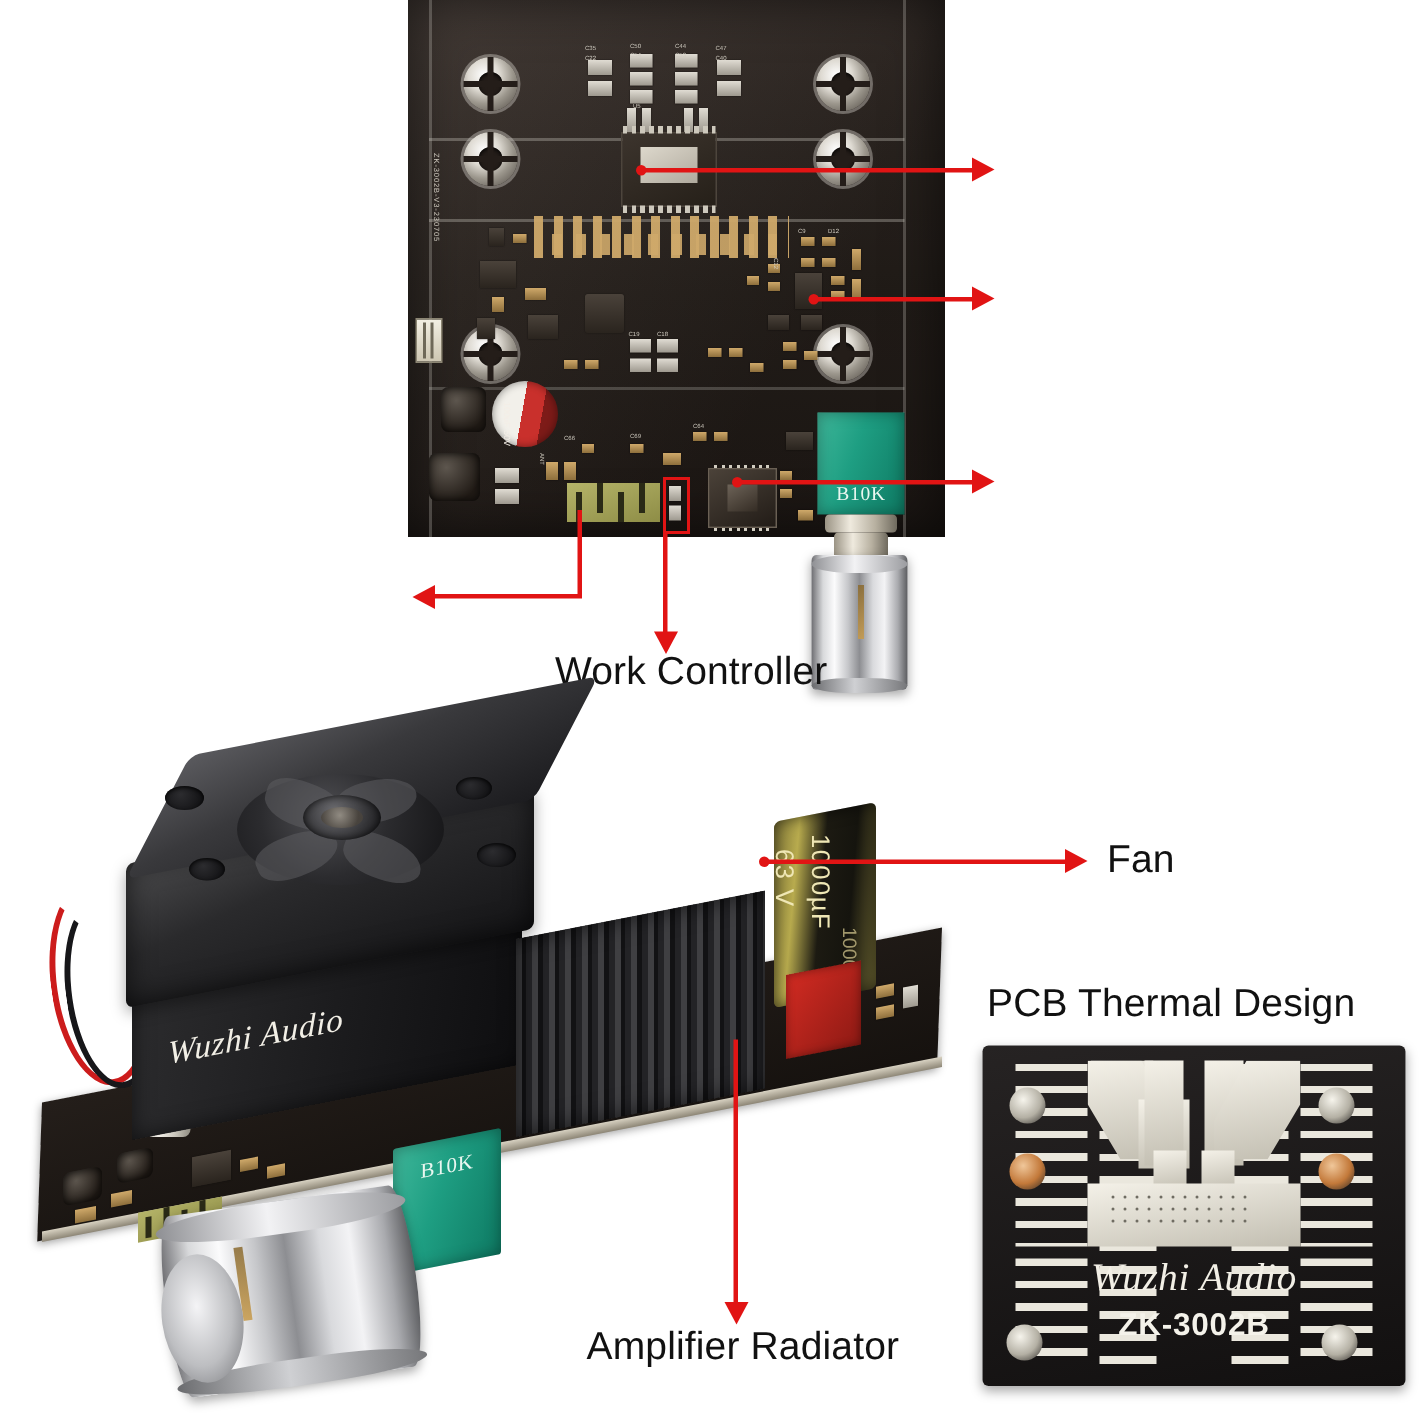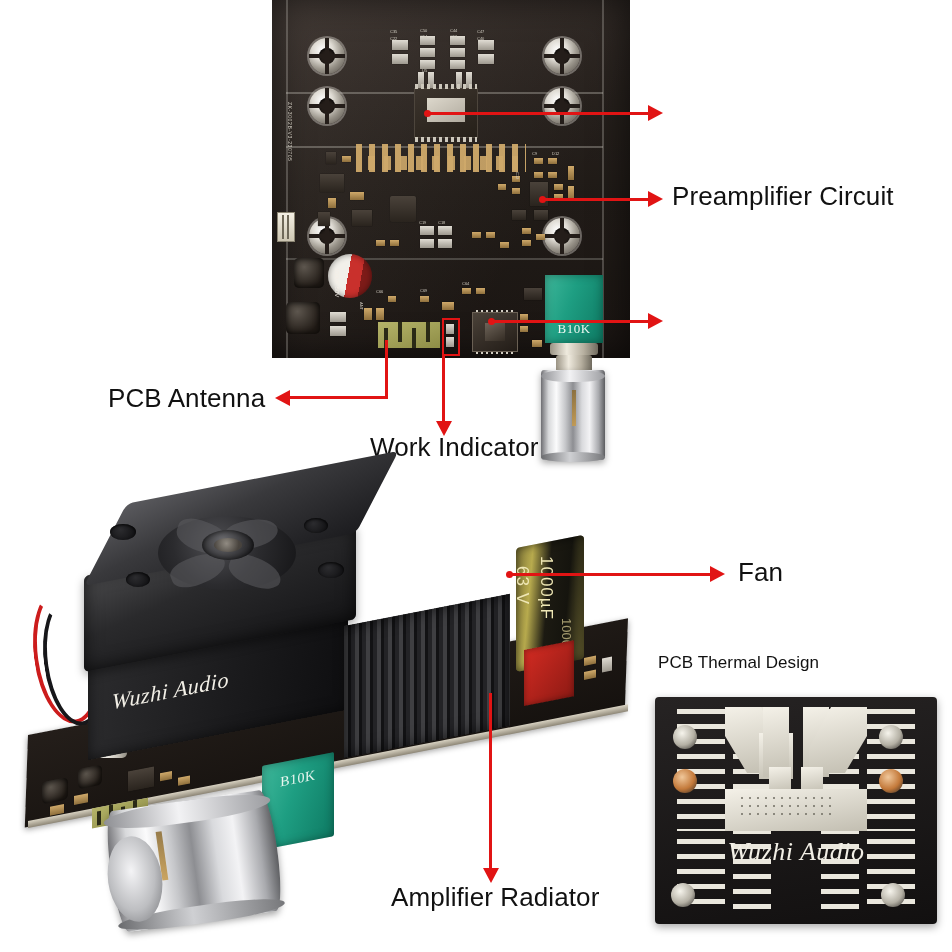--- a/index.html
+++ b/index.html
@@ -314,34 +314,32 @@
       <div class="base"></div>
   </div>
 
   <div class="dot" style="left:424px;top:110px;"></div>
   <div class="aline" style="left:428px;top:112px;width:222px;height:3px;"></div>
   <div class="ahead right" style="left:648px;top:105px;"></div>
 
   <div class="dot" style="left:539px;top:196px;"></div>
   <div class="aline" style="left:543px;top:198px;width:107px;height:3px;"></div>
   <div class="ahead right" style="left:648px;top:191px;"></div>
-  <div class="lbl" style="left:672px;top:181px;font-size:26px;">Preamplifier Circuit</div>
 
   <div class="dot" style="left:488px;top:318px;"></div>
   <div class="aline" style="left:492px;top:320px;width:158px;height:3px;"></div>
   <div class="ahead right" style="left:648px;top:313px;"></div>
 
   <div class="aline" style="left:385px;top:340px;width:3px;height:58px;"></div>
   <div class="aline" style="left:290px;top:396px;width:98px;height:3px;"></div>
   <div class="ahead left" style="left:275px;top:390px;"></div>
-  <div class="lbl" style="left:108px;top:383px;font-size:26px;">PCB Antenna</div>
 
   <div class="aline" style="left:442px;top:356px;width:3px;height:67px;"></div>
   <div class="ahead down" style="left:436px;top:421px;"></div>
-  <div class="lbl" style="left:370px;top:432px;font-size:26px;">Work Indicator</div>
+  <div class="lbl" style="left:370px;top:432px;font-size:26px;">Work Controller</div>
 
   <div class="pcb-bot" style="left:28px;top:735px;width:600px;height:92px;
               transform:skewY(-11deg) skewX(-2deg);transform-origin:left top;"></div>
   <div class="pcb-edge" style="left:28px;top:821px;width:600px;height:7px;
               transform:skewY(-11deg);transform-origin:left top;"></div>
 
   <div class="abs" style="left:36px;top:756px;width:200px;height:66px;transform:skewY(-11deg);">
     <div class="ind" style="left:6px;top:8px;width:26px;height:22px;"></div>
     <div class="ind" style="left:42px;top:2px;width:24px;height:20px;"></div>
     <div class="smd" style="left:14px;top:34px;width:14px;height:9px;"></div>
@@ -436,21 +434,21 @@
 
   <div class="dot" style="left:506px;top:571px;"></div>
   <div class="aline" style="left:509px;top:573px;width:203px;height:3px;"></div>
   <div class="ahead right" style="left:710px;top:566px;"></div>
   <div class="lbl" style="left:738px;top:557px;font-size:26px;">Fan</div>
 
   <div class="aline" style="left:489px;top:693px;width:3px;height:177px;"></div>
   <div class="ahead down" style="left:483px;top:868px;"></div>
   <div class="lbl" style="left:391px;top:882px;font-size:26px;">Amplifier Radiator</div>
 
-  <div class="lbl" style="left:658px;top:653px;font-size:17px;">PCB Thermal Design</div>
+  <div class="lbl" style="left:658px;top:653px;font-size:26px;">PCB Thermal Design</div>
 
   <div class="tpanel" style="left:655px;top:697px;width:282px;height:227px;">
 
     <div class="abs" style="left:22px;top:12px;width:48px;height:122px;
       background:repeating-linear-gradient(180deg,#eae7dd 0 5px,transparent 5px 15px);"></div>
     <div class="abs" style="left:22px;top:142px;width:48px;height:74px;
       background:repeating-linear-gradient(180deg,#eae7dd 0 5px,transparent 5px 15px);"></div>
     <div class="abs" style="left:78px;top:12px;width:38px;height:204px;
       background:repeating-linear-gradient(180deg,#eae7dd 0 5px,transparent 5px 15px);"></div>
 
@@ -514,15 +512,18 @@
     </div>
 
     <div class="tvia" style="left:18px;top:28px;width:24px;height:24px;"></div>
     <div class="tvia cu" style="left:18px;top:72px;width:24px;height:24px;"></div>
     <div class="tvia" style="left:224px;top:28px;width:24px;height:24px;"></div>
     <div class="tvia cu" style="left:224px;top:72px;width:24px;height:24px;"></div>
     <div class="tvia" style="left:16px;top:186px;width:24px;height:24px;"></div>
     <div class="tvia" style="left:226px;top:186px;width:24px;height:24px;"></div>
 
     <div class="script" style="position:absolute;left:0;right:0;top:140px;text-align:center;font-size:26px;">Wuzhi Audio</div>
+    <div style="position:absolute;left:0;right:0;top:175px;text-align:center;color:#f4f2ea;
+                font-size:21px;font-weight:700;letter-spacing:.5px;
+                font-family:'Liberation Sans',sans-serif;">ZK-3002B</div>
   </div>
 
 </div>
 
 </body></html>

